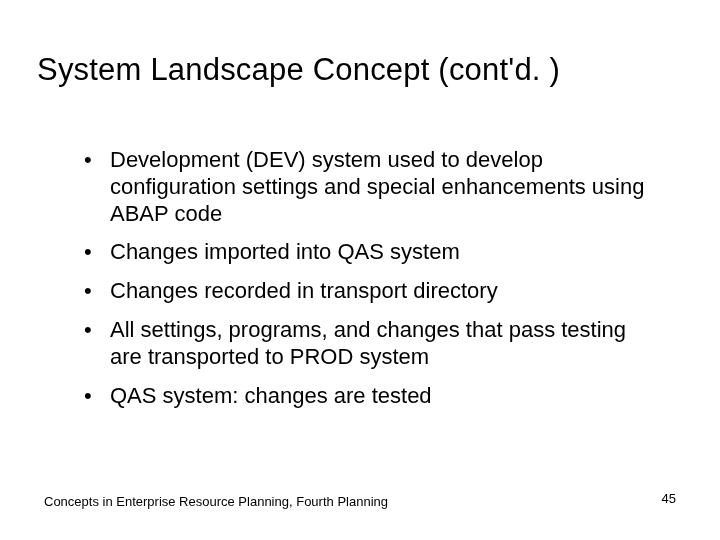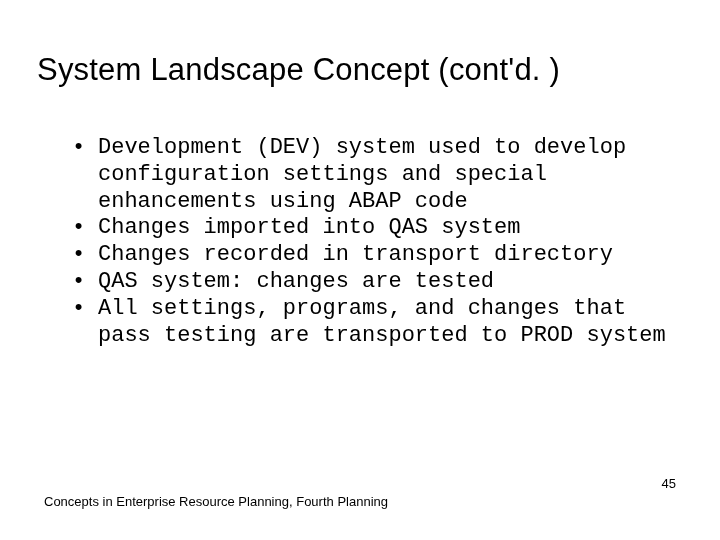--- a/index.html
+++ b/index.html
@@ -37,57 +37,56 @@
   ul.bullets {
     list-style: none;
     margin: 0;
     padding: 0;
   }
   ul.bullets > li {
     position: relative;
     padding-left: 30px;
     font-size: 22px;
     line-height: 1.22;
-    margin: 0;
+    margin: 12px;
     font-weight: 400;
-    font-family: Liberation Mono, monospace;
   }
   ul.bullets > li::before {
     content: "•";
     position: absolute;
     left: 4px;
     top: 0;
     font-size: 22px;
   }
   .footer-left {
     position: absolute;
     left: 44px;
     bottom: 31px;
     font-size: 13px;
     color: #000000;
   }
   .footer-right {
     position: absolute;
     right: 44px;
-    bottom: 49px;
+    bottom: 34px;
     font-size: 13px;
     color: #000000;
   }
 </style>
 </head>
 <body>
 
 <div class="slide">
   <div class="title">System Landscape Concept (cont'd. )</div>
 
   <div class="body">
     <ul class="bullets">
       <li>Development (DEV) system used to develop configuration settings and special enhancements using ABAP code</li>
       <li>Changes imported into QAS system</li>
       <li>Changes recorded in transport directory</li>
+      <li>All settings, programs, and changes that pass testing are transported to PROD system</li>
       <li>QAS system: changes are tested</li>
-      <li>All settings, programs, and changes that pass testing are transported to PROD system</li>
     </ul>
   </div>
 
   <div class="footer-left">Concepts in Enterprise Resource Planning, Fourth Planning</div>
   <div class="footer-right">45</div>
 </div>
 
 </body></html>

